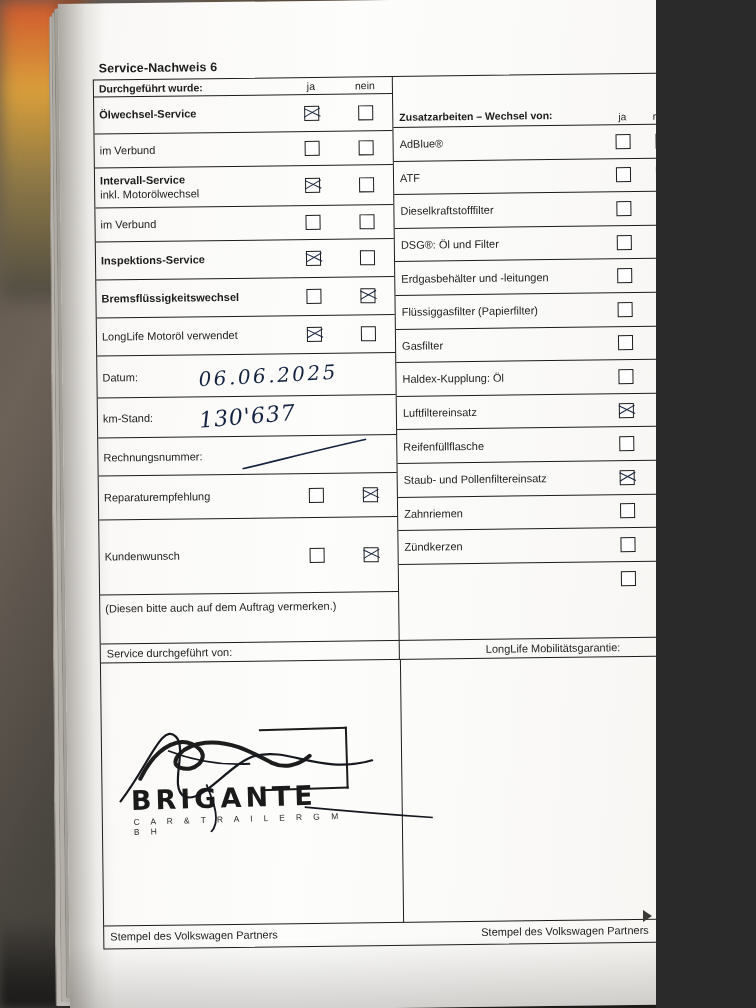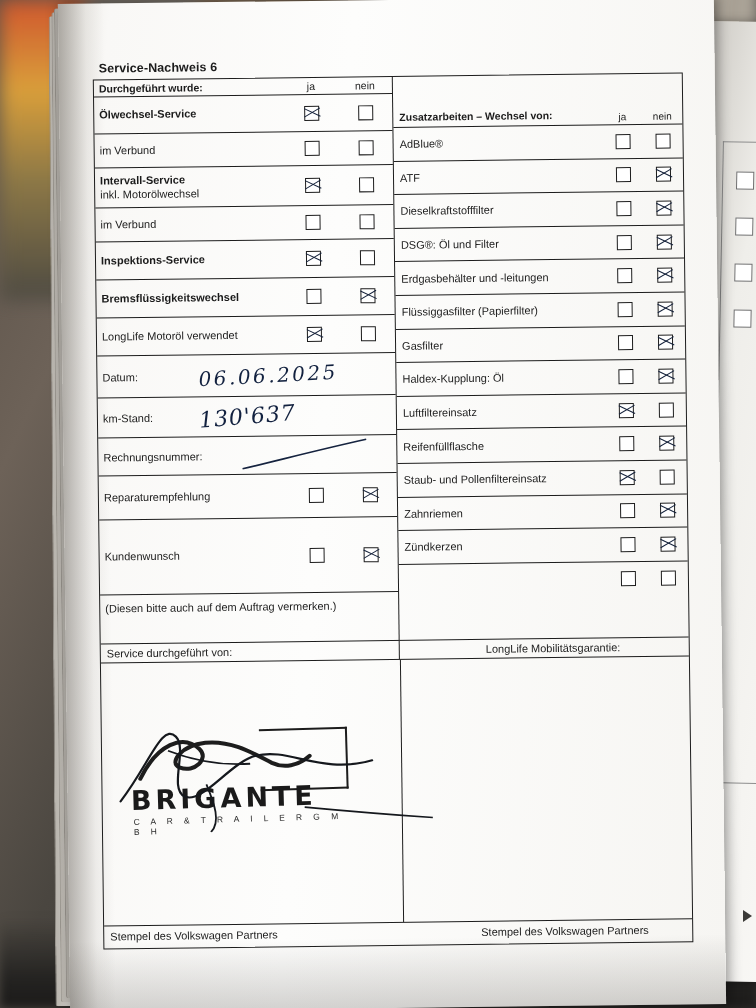--- a/index.html
+++ b/index.html
@@ -8,21 +8,21 @@
     background: #2a2a2a;
   }
   body {
     width: 756px;
     height: 1008px;
     overflow: hidden;
     font-family: "Liberation Sans", sans-serif;
   }
   #root {
     position: relative;
-    width: 756px;
+    width: 656px;
     height: 1008px;
     overflow: hidden;
   }
 
   
   .bg-scene {
     position: absolute;
     inset: 0;
     background:
       linear-gradient(115deg, #5b5147 0%, #6d6258 18%, #4a4640 38%, #3c3a36 60%, #2e2c2a 100%);

